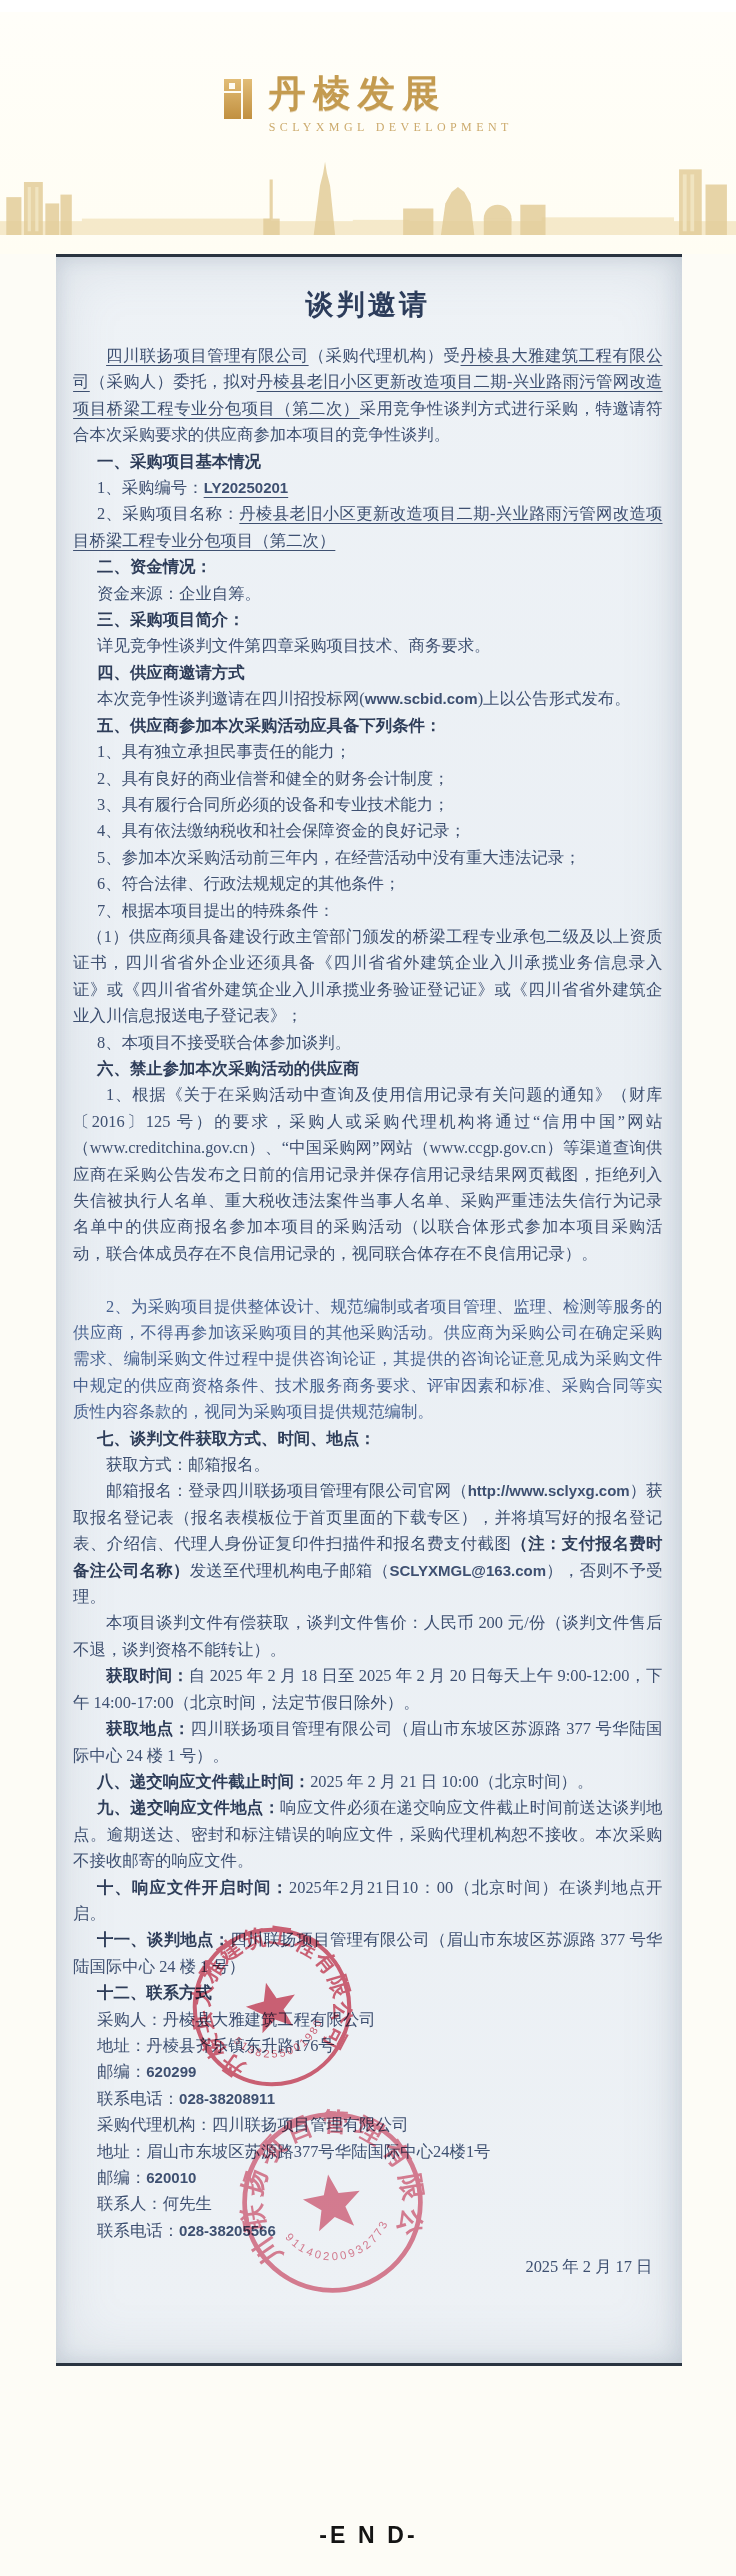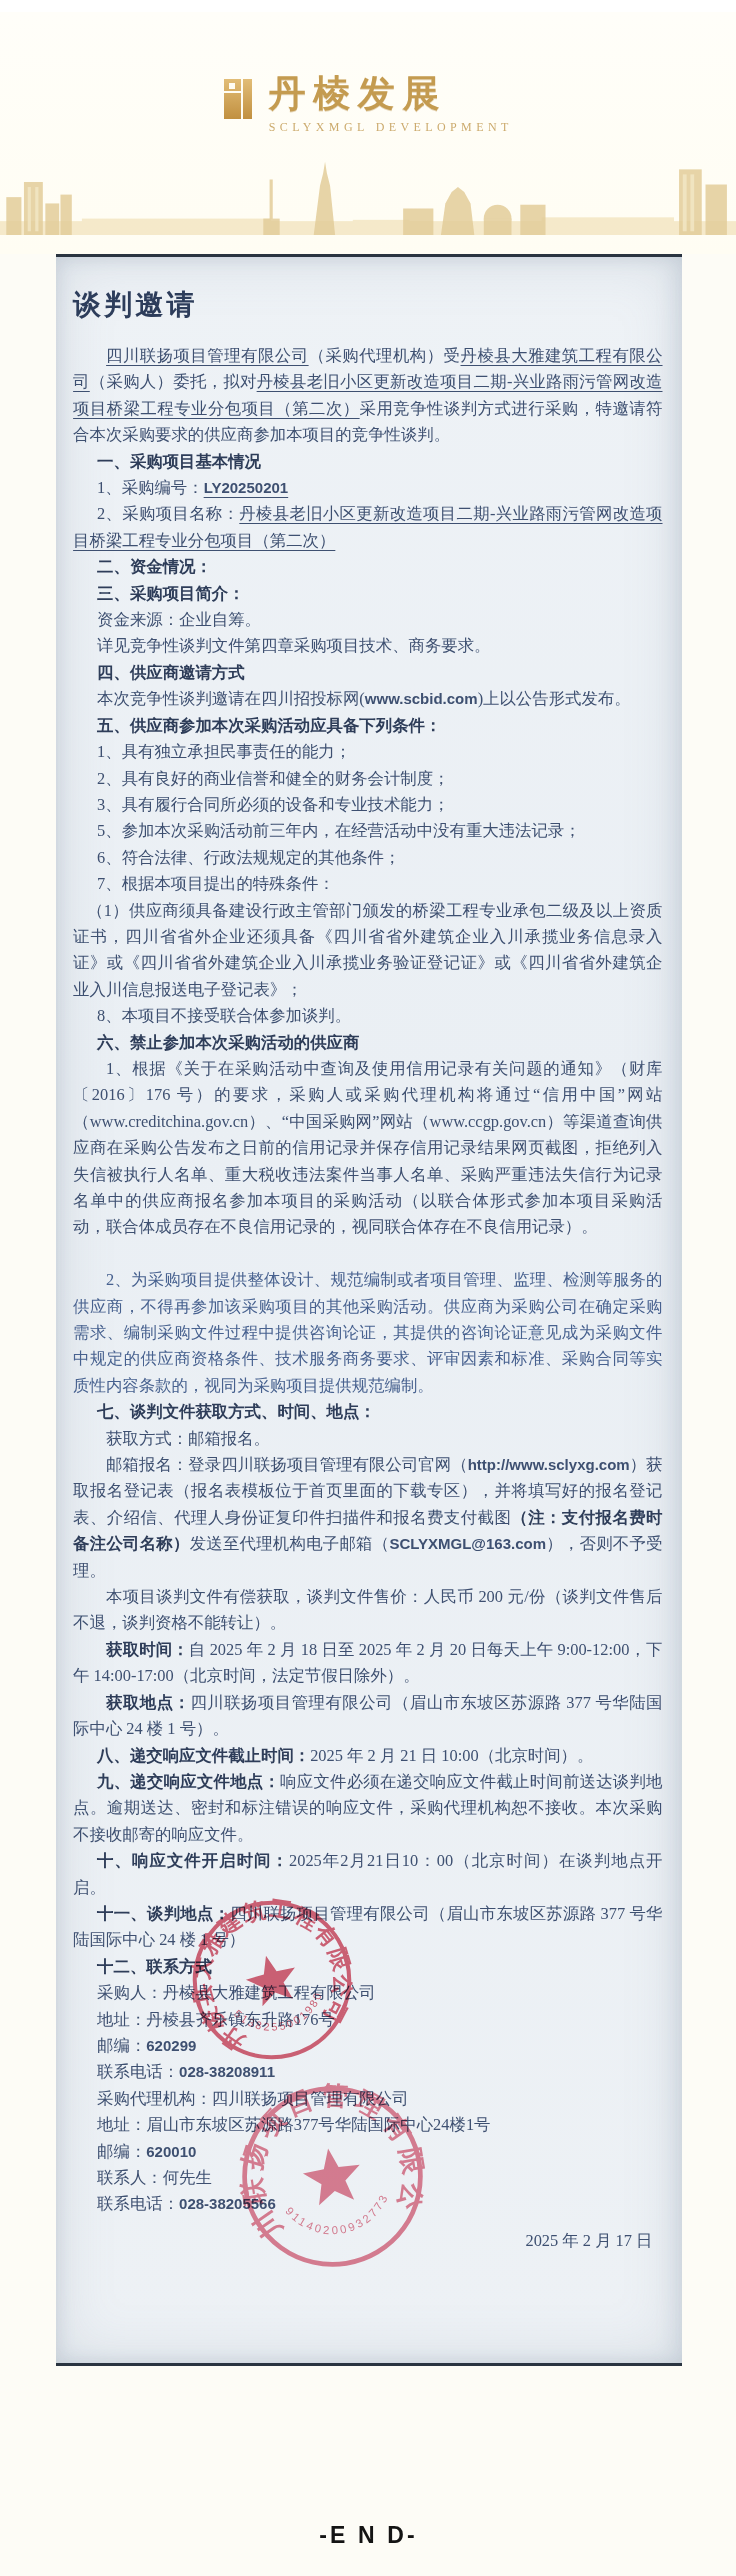--- a/index.html
+++ b/index.html
@@ -20,21 +20,21 @@
            font-family:"Liberation Serif","DejaVu Serif",serif;}
   .skyline{position:absolute;left:0;bottom:19px;width:737px;height:77px;}
 
   
   .scan{position:relative;width:626px;height:2112px;margin:0 auto;box-sizing:border-box;
         border-top:3.8px solid #2a3440;border-bottom:3.8px solid #2a3440;
         padding:29px 19px 0 17.6px;overflow:hidden;
         background:linear-gradient(180deg,#eef2f6 0%,#eaeff4 40%,#edf1f5 100%);
         box-shadow:inset 0 0 57px rgba(125,140,160,.22), inset -7.6px 0 19px rgba(125,140,160,.16),
                    inset 6.3px 0 15px rgba(125,140,160,.10);}
-  .doc-title{margin:0 0 19px;font-size:28px;font-weight:bold;color:#2d3d5b;letter-spacing:3.1px;}
+  .doc-title{margin:0 0 19px;text-align:center;font-size:28px;font-weight:bold;color:#2d3d5b;letter-spacing:3.1px;}
   .para{margin:0;font-size:16.4px;line-height:26.4px;color:#3e5071;text-align:justify;}
   .h{font-weight:bold;color:#2e3d59;}
   .lbl{font-weight:bold;color:#2e3d59;}
   .ind2{text-indent:33px;}
   .ind15{text-indent:24px;}
   .ind1{text-indent:14px;}
   .u{text-decoration:underline;text-underline-offset:4.4px;text-decoration-thickness:0.9px;}
   .num{font-family:"Liberation Sans","DejaVu Sans",sans-serif;font-weight:700;font-size:15px;}
   .tint{color:#47618f;}
   .gap{margin-top:26.4px;}
@@ -104,40 +104,41 @@
 
     <h1 class="doc-title">谈判邀请</h1>
 
     <p class="para ind2"><span class="u">四川联扬项目管理有限公司</span><span>（采购代理机构）受</span><span class="u">丹棱县大雅建筑工程有限公司</span><span>（采购人）委托，拟对</span><span class="u">丹棱县老旧小区更新改造项目二期-兴业路雨污管网改造项目桥梁工程专业分包项目（第二次）</span><span>采用竞争性谈判方式进行采购，特邀请符合本次采购要求的供应商参加本项目的竞争性谈判。</span></p>
 
     <p class="para ind15 h">一、采购项目基本情况</p>
     <p class="para ind15"><span>1、采购编号：</span><span class="u num">LY20250201</span></p>
     <p class="para ind15"><span>2、采购项目名称：</span><span class="u">丹棱县老旧小区更新改造项目二期-兴业路雨污管网改造项目桥梁工程专业分包项目（第二次）</span></p>
 
     <p class="para ind15 h">二、资金情况：</p>
+    <p class="para ind15">资金来源：企业自筹。</p>
+
     <p class="para ind15 h">三、采购项目简介：</p>
-
-    <p class="para ind15">资金来源：企业自筹。</p>
     <p class="para ind15">详见竞争性谈判文件第四章采购项目技术、商务要求。</p>
 
     <p class="para ind15 h">四、供应商邀请方式</p>
     <p class="para ind15"><span>本次竞争性谈判邀请在四川招投标网(</span><span class="num">www.scbid.com</span><span>)上以公告形式发布。</span></p>
 
     <p class="para ind15 h">五、供应商参加本次采购活动应具备下列条件：</p>
     <p class="para ind15">1、具有独立承担民事责任的能力；</p>
     <p class="para ind15">2、具有良好的商业信誉和健全的财务会计制度；</p>
     <p class="para ind15">3、具有履行合同所必须的设备和专业技术能力；</p>
+    <p class="para ind15">4、具有依法缴纳税收和社会保障资金的良好记录；</p>
     <p class="para ind15">5、参加本次采购活动前三年内，在经营活动中没有重大违法记录；</p>
     <p class="para ind15">6、符合法律、行政法规规定的其他条件；</p>
     <p class="para ind15">7、根据本项目提出的特殊条件：</p>
     <p class="para ind1">（1）供应商须具备建设行政主管部门颁发的桥梁工程专业承包二级及以上资质证书，四川省省外企业还须具备《四川省省外建筑企业入川承揽业务信息录入证》或《四川省省外建筑企业入川承揽业务验证登记证》或《四川省省外建筑企业入川信息报送电子登记表》；</p>
     <p class="para ind15">8、本项目不接受联合体参加谈判。</p>
 
     <p class="para ind15 h">六、禁止参加本次采购活动的供应商</p>
-    <p class="para ind2">1、根据《关于在采购活动中查询及使用信用记录有关问题的通知》（财库〔2016〕176 号）的要求，采购人或采购代理机构将通过“信用中国”网站（www.creditchina.gov.cn）、“中国采购网”网站（www.ccgp.gov.cn）等渠道查询供应商在采购公告发布之日前的信用记录并保存信用记录结果网页截图，拒绝列入失信被执行人名单、重大税收违法案件当事人名单、采购严重违法失信行为记录名单中的供应商报名参加本项目的采购活动（以联合体形式参加本项目采购活动，联合体成员存在不良信用记录的，视同联合体存在不良信用记录）。</p>
+    <p class="para ind2">1、根据《关于在采购活动中查询及使用信用记录有关问题的通知》（财库〔2016〕125 号）的要求，采购人或采购代理机构将通过“信用中国”网站（www.creditchina.gov.cn）、“中国采购网”网站（www.ccgp.gov.cn）等渠道查询供应商在采购公告发布之日前的信用记录并保存信用记录结果网页截图，拒绝列入失信被执行人名单、重大税收违法案件当事人名单、采购严重违法失信行为记录名单中的供应商报名参加本项目的采购活动（以联合体形式参加本项目采购活动，联合体成员存在不良信用记录的，视同联合体存在不良信用记录）。</p>
     <p class="para ind2 gap tint">2、为采购项目提供整体设计、规范编制或者项目管理、监理、检测等服务的供应商，不得再参加该采购项目的其他采购活动。供应商为采购公司在确定采购需求、编制采购文件过程中提供咨询论证，其提供的咨询论证意见成为采购文件中规定的供应商资格条件、技术服务商务要求、评审因素和标准、采购合同等实质性内容条款的，视同为采购项目提供规范编制。</p>
 
     <p class="para ind15 h">七、谈判文件获取方式、时间、地点：</p>
     <p class="para ind2">获取方式：邮箱报名。</p>
     <p class="para ind2"><span>邮箱报名：登录四川联扬项目管理有限公司官网（</span><span class="num">http://www.sclyxg.com</span><span>）获取报名登记表（报名表模板位于首页里面的下载专区），并将填写好的报名登记表、介绍信、代理人身份证复印件扫描件和报名费支付截图</span><span class="lbl">（注：支付报名费时备注公司名称）</span><span>发送至代理机构电子邮箱（</span><span class="num">SCLYXMGL@163.com</span><span>），否则不予受理。</span></p>
     <p class="para ind2">本项目谈判文件有偿获取，谈判文件售价：人民币 200 元/份（谈判文件售后不退，谈判资格不能转让）。</p>
     <p class="para ind2"><span class="lbl">获取时间：</span><span>自 2025 年 2 月 18 日至 2025 年 2 月 20 日每天上午 9:00-12:00，下午 14:00-17:00（北京时间，法定节假日除外）。</span></p>
     <p class="para ind2"><span class="lbl">获取地点：</span><span>四川联扬项目管理有限公司（眉山市东坡区苏源路 377 号华陆国际中心 24 楼 1 号）。</span></p>
 
     <p class="para ind15"><span class="lbl">八、递交响应文件截止时间：</span><span>2025 年 2 月 21 日 10:00（北京时间）。</span></p>

